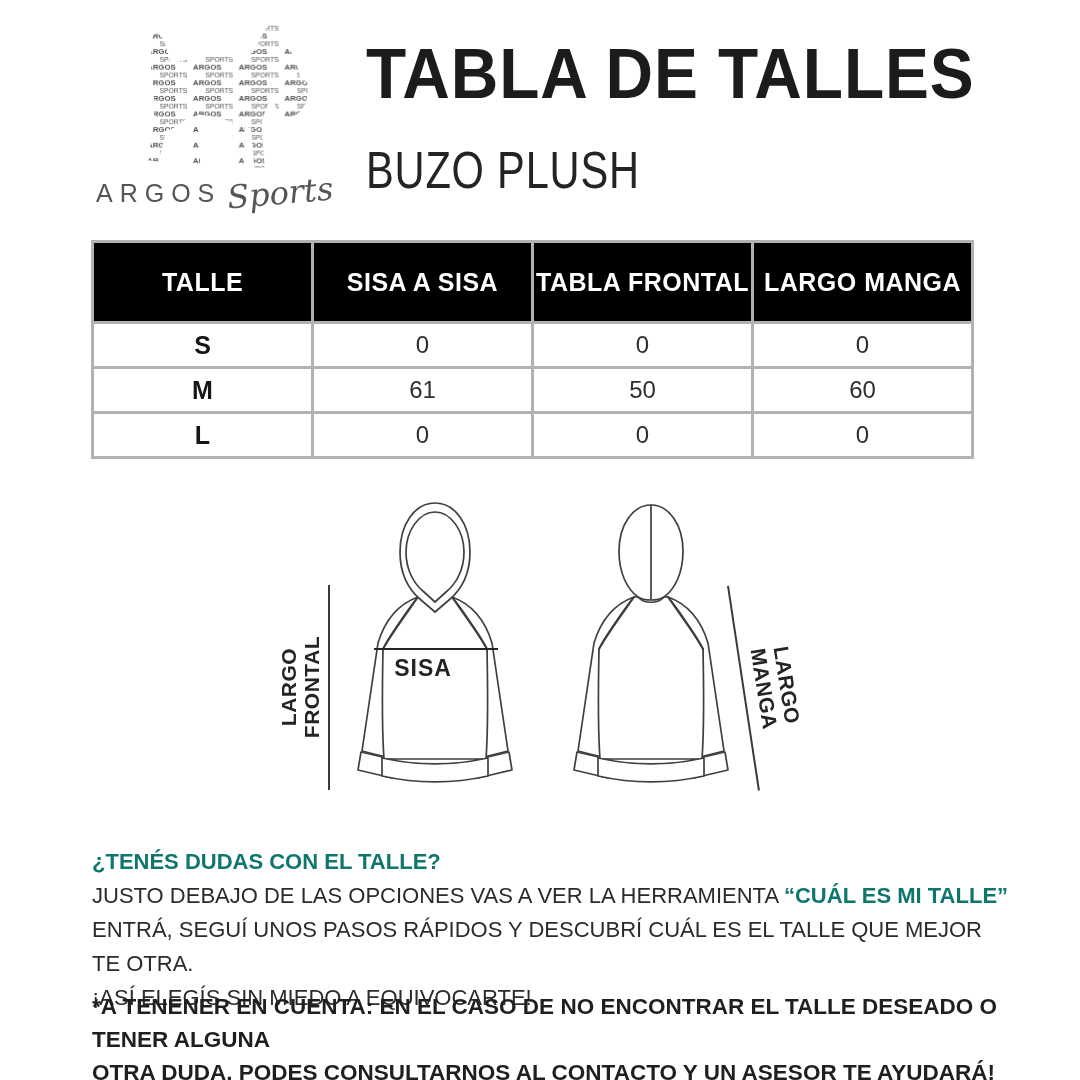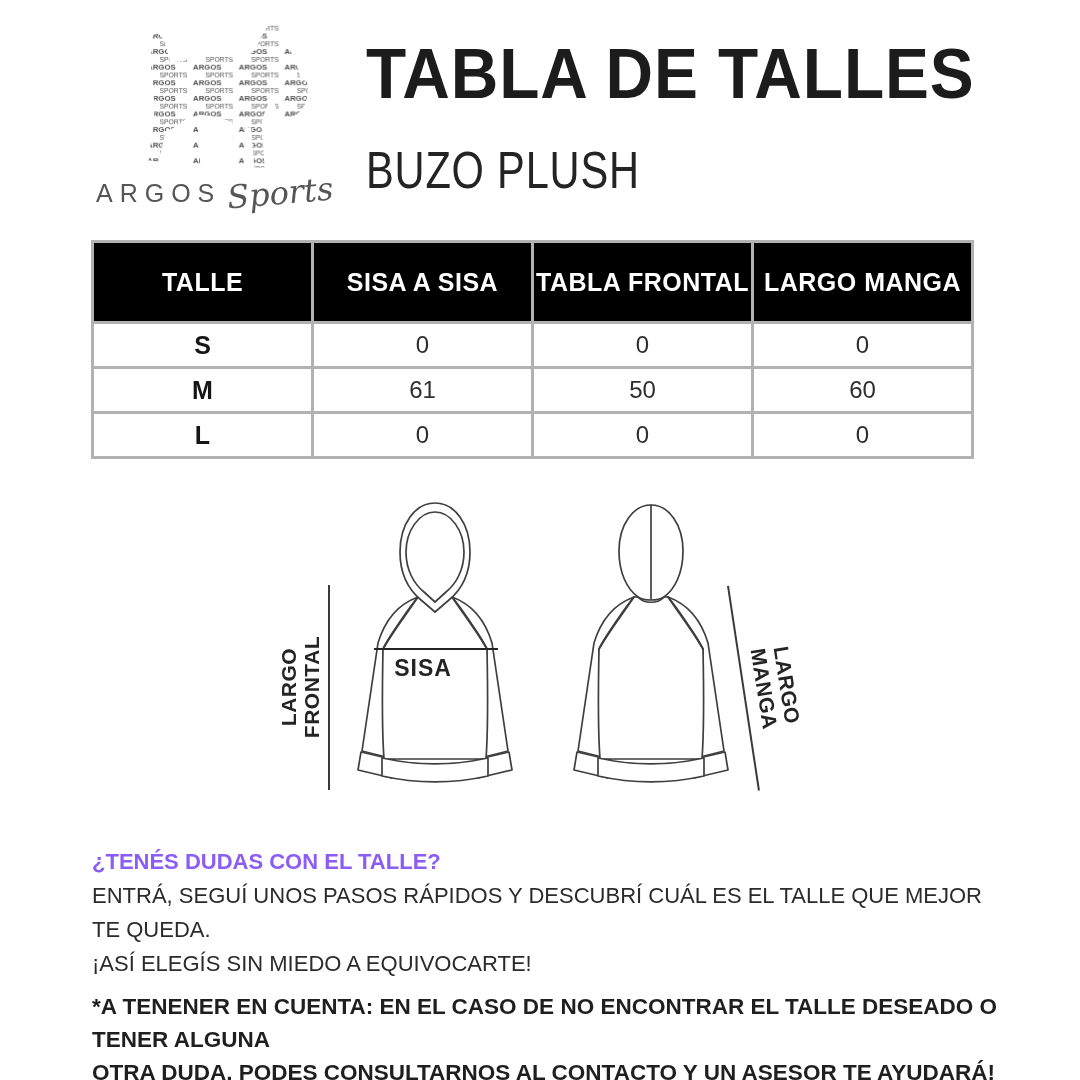--- a/index.html
+++ b/index.html
@@ -31,21 +31,21 @@
 
   
   .vline{background:#3a3a3a;width:2px;}
   .hline{background:#242424;height:2px;}
   .rot-label{font-weight:700;font-size:21px;color:#242424;text-align:center;line-height:1.08;
              letter-spacing:0.5px;white-space:nowrap;}
   .sisa-label{font-weight:700;font-size:23px;color:#242424;letter-spacing:1px;}
 
   
   .footer{left:92px;top:845px;width:920px;font-size:22px;color:#2b2b2b;line-height:34px;}
-  .footer .b{font-weight:700;color:#8b5cf6;}
+  .footer .b{font-weight:700;color:#0f766e;}
   .note{left:92px;top:990px;width:920px;font-size:22.5px;font-weight:700;color:#1f1f1f;line-height:33px;}
 </style>
 </head>
 <body>
 
 <div class="canvas">
 
   <svg class="abs logo-svg" viewBox="0 0 205 150">
     <defs>
       <pattern id="wordpat" width="44" height="15" patternUnits="userSpaceOnUse">
@@ -148,21 +148,22 @@
   <div class="abs sisa-label" style="left:411px;top:668px;transform:translate(-50%,-50%);margin-left:12px;">SISA</div>
 
   <div class="abs vline" style="left:727px;top:586px;height:207px;transform:rotate(-8.6deg);transform-origin:top left;"></div>
   <div class="abs rot-label" style="left:775px;top:687px;transform:translate(-50%,-50%) rotate(81deg);">
     <div>LARGO</div>
     <div>MANGA</div>
   </div>
 
   <div class="abs footer">
     <div class="b">¿TENÉS DUDAS CON EL TALLE?</div>
-    <div>ENTRÁ, SEGUÍ UNOS PASOS RÁPIDOS Y DESCUBRÍ CUÁL ES EL TALLE QUE MEJOR TE QUEDA.</div>
+    <div><span>JUSTO DEBAJO DE LAS OPCIONES VAS A VER LA HERRAMIENTA </span><span class="b">“CUÁL ES MI TALLE”</span></div>
+    <div>ENTRÁ, SEGUÍ UNOS PASOS RÁPIDOS Y DESCUBRÍ CUÁL ES EL TALLE QUE MEJOR TE OTRA.</div>
     <div>¡ASÍ ELEGÍS SIN MIEDO A EQUIVOCARTE!</div>
   </div>
   <div class="abs note">
     <div>*A TENENER EN CUENTA: EN EL CASO DE NO ENCONTRAR EL TALLE DESEADO O TENER ALGUNA</div>
     <div>OTRA DUDA, PODES CONSULTARNOS AL CONTACTO Y UN ASESOR TE AYUDARÁ!</div>
   </div>
 
 </div>
 
 </body></html>

